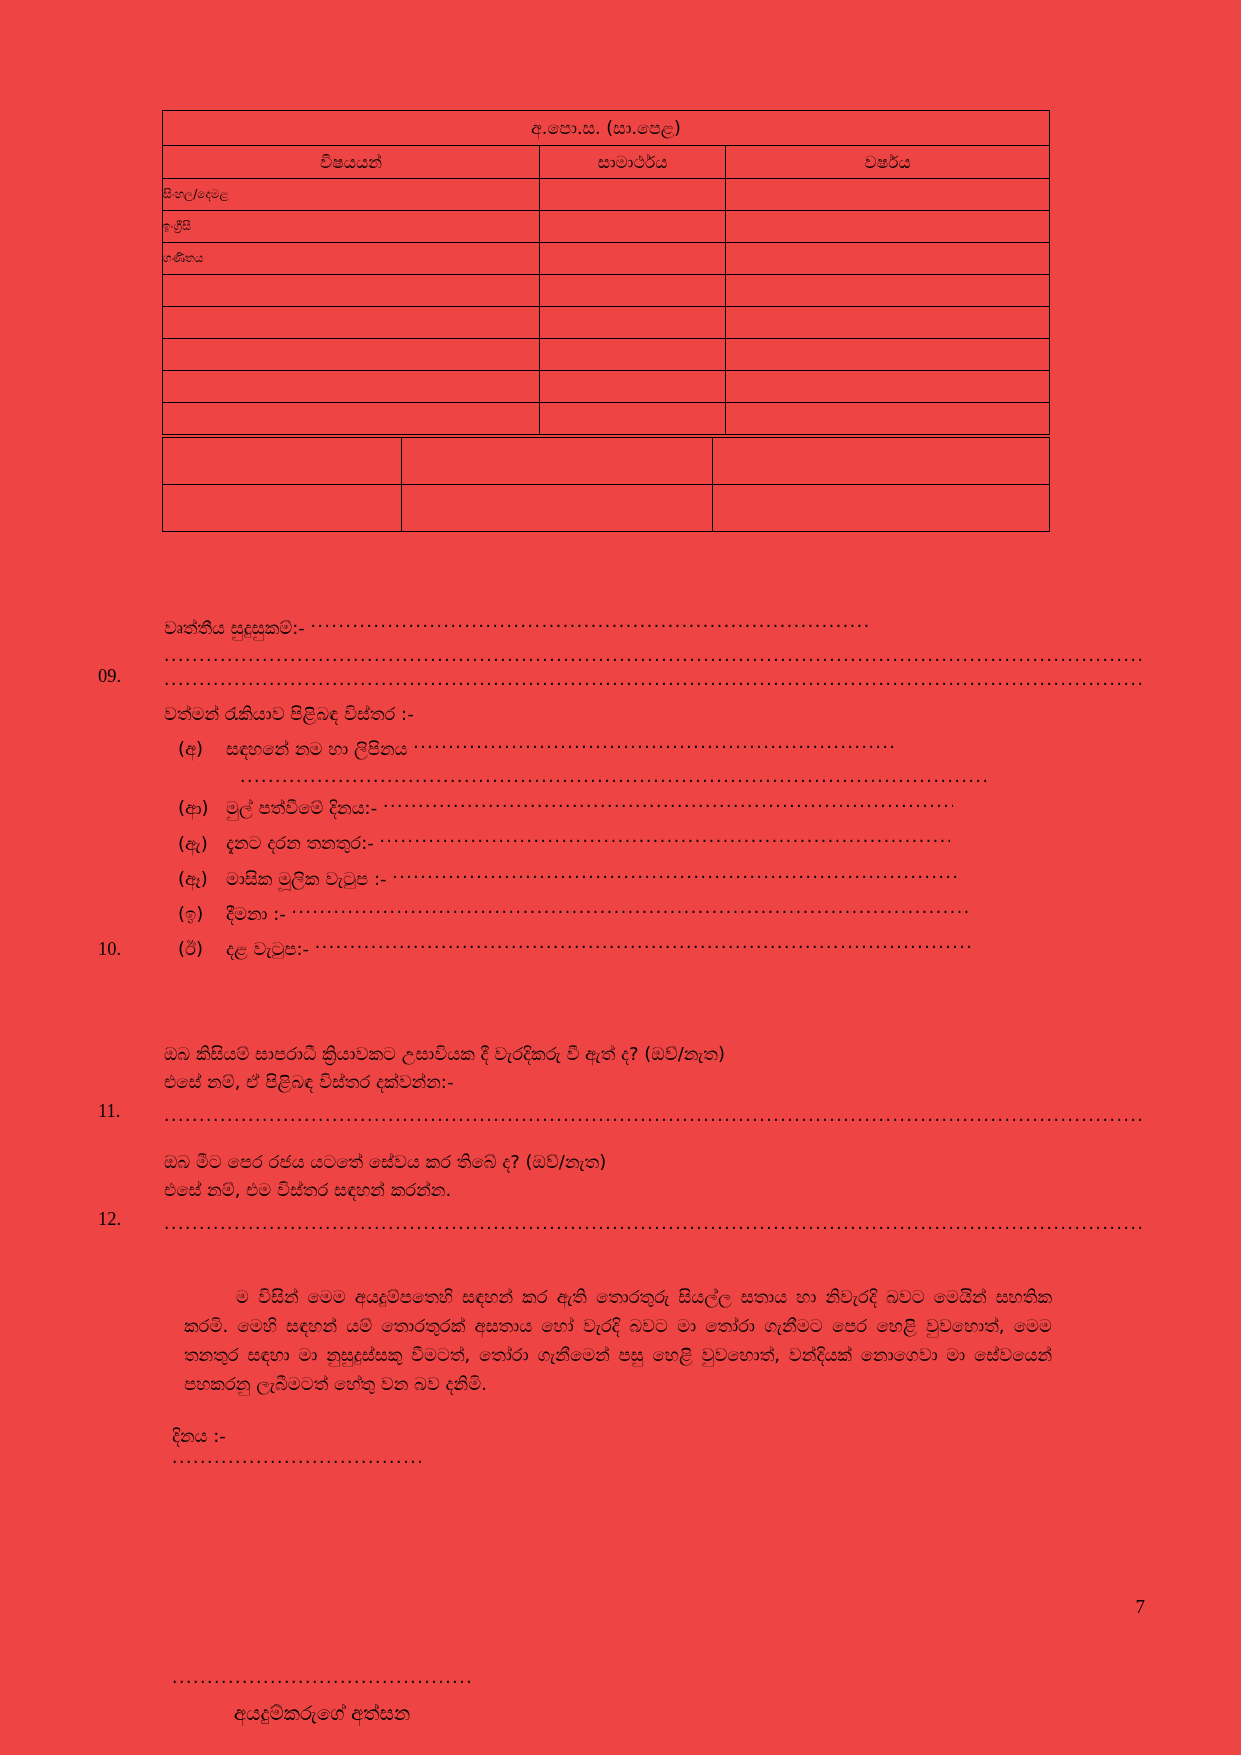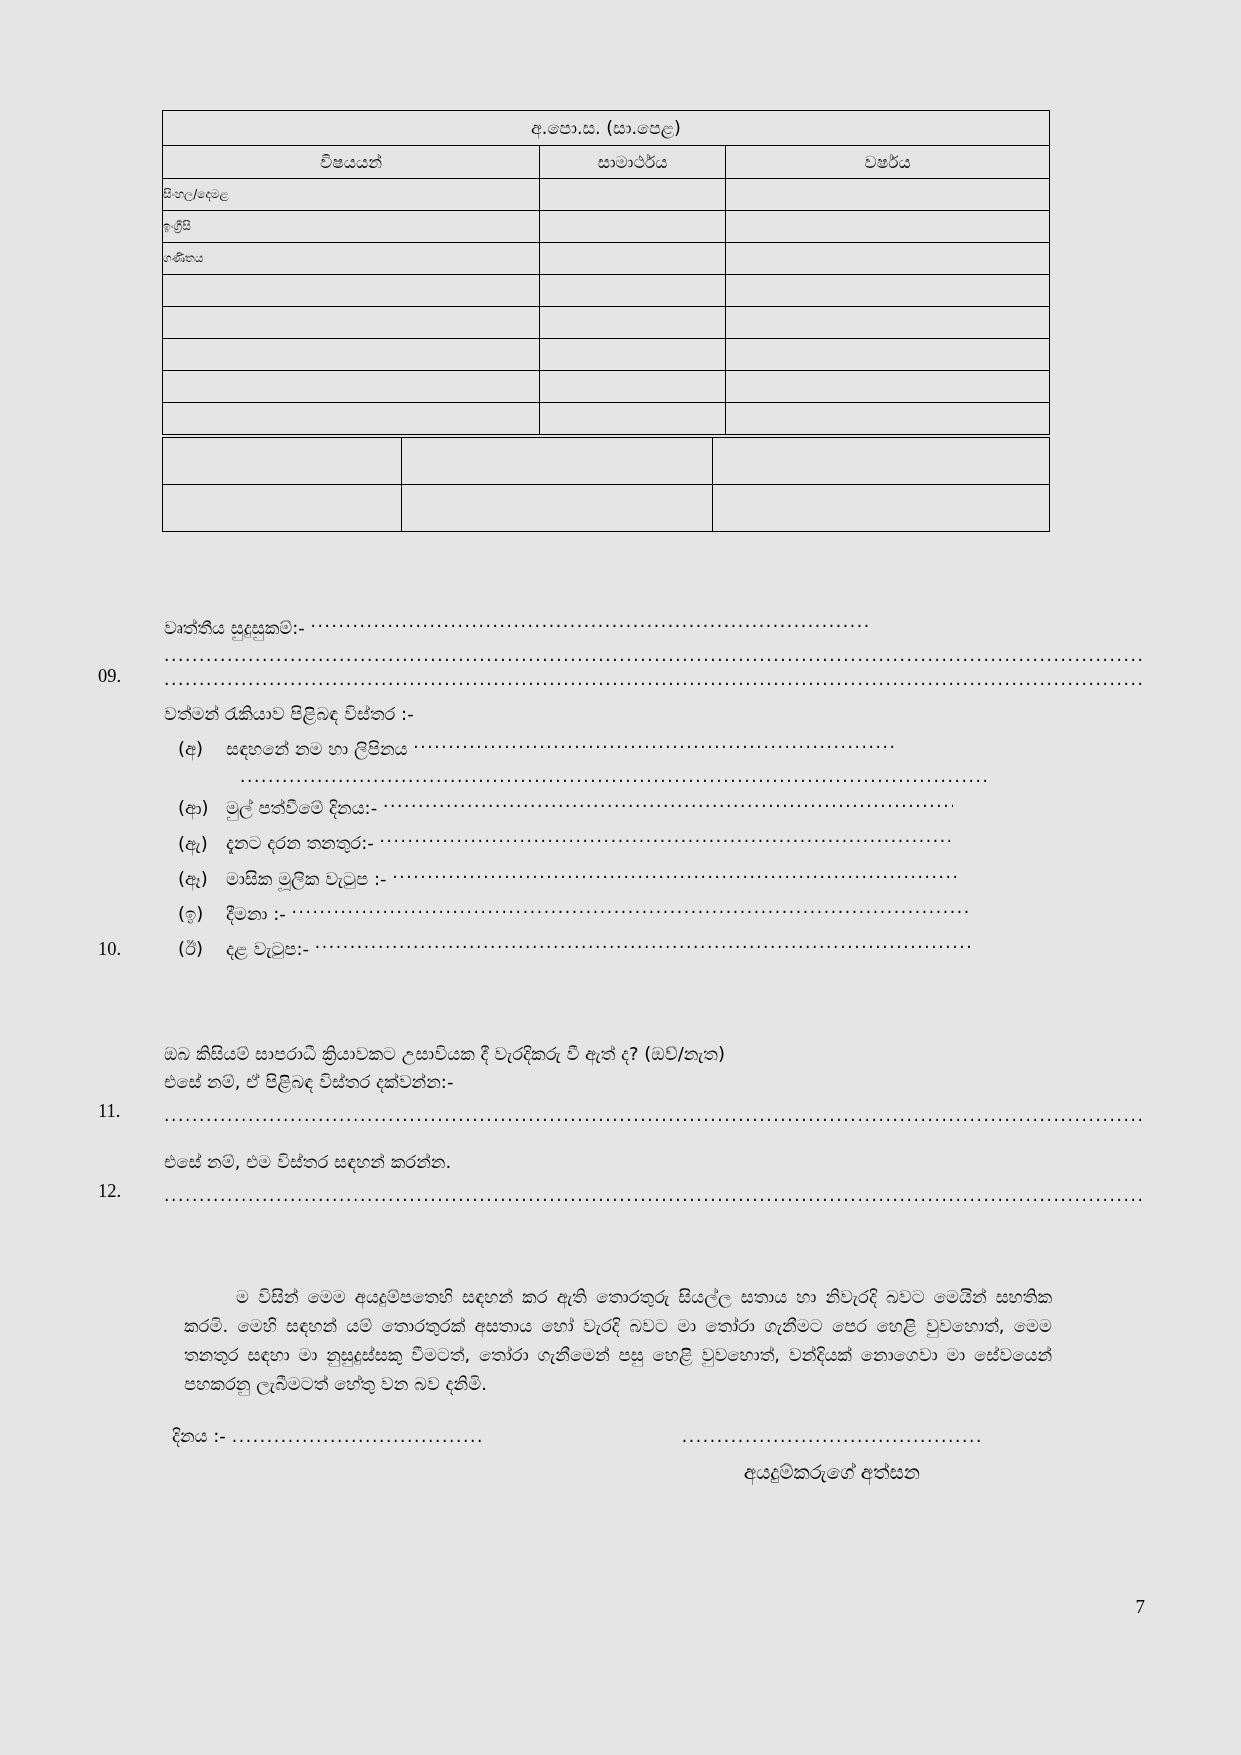--- a/index.html
+++ b/index.html
@@ -8,21 +8,21 @@
     background: #ffffff;
   }
   body {
     font-family: "DejaVu Sans", "Liberation Sans", sans-serif;
     color: #000000;
   }
   .page {
     position: relative;
     width: 1241px;
     height: 1755px;
-    background: #e5e5e5;
+    background: #ef4444;
     box-sizing: border-box;
     overflow: hidden;
   }
 
   
   .tbl-wrap { position: absolute; }
   table.form-table {
     border-collapse: collapse;
     table-layout: fixed;
     width: 100%;
@@ -146,20 +146,21 @@
   #sign-area {
     position: absolute;
     left: 172px;
     top: 1425px;
     width: 900px;
     font-size: 18px;
   }
   .sign-line-1 {
     display: flex;
     align-items: baseline;
+    flex-direction: column;
   }
   .date-label { white-space: nowrap; margin-right: 6px; }
   .date-dots {
     display: inline-block;
     width: 250px;
     overflow: hidden;
     white-space: nowrap;
     letter-spacing: 1.6px;
     font-size: 17px;
   }
@@ -348,20 +349,21 @@
         <div class="qtext">එසේ නම්, ඒ පිළිබඳ විස්තර දක්වන්න:-</div>
         <div class="dotline" style="margin-top:6px;">..................................................................................................................................................</div>
       </div>
     </div>
   </div>
 
   <div class="qblock" style="top:1148px;">
     <div class="qrow">
       <div class="qnum">12.</div>
       <div class="qbody">
+        <div class="qtext">ඔබ මීට පෙර රජය යටතේ සේවය කර තිබේ ද? (ඔව්/නැත)</div>
         <div class="qtext">එසේ නම්, එම විස්තර සඳහන් කරන්න.</div>
         <div class="dotline" style="margin-top:6px;">..................................................................................................................................................</div>
       </div>
     </div>
   </div>
 
   <div id="declaration">
     <p>ම විසින් මෙම අයදුම්පතෙහි සඳහන් කර ඇති තොරතුරු සියල්ල සතාය හා නිවැරදි බවට මෙයින් සහතික කරමි.  මෙහි සඳහන් යම් තොරතුරක් අසතාය හෝ වැරදි බවට මා තෝරා ගැනීමට පෙර හෙළි වුවහොත්, මෙම තනතුර සඳහා මා නුසුදුස්සකු වීමටත්, තෝරා ගැනීමෙන් පසු හෙළි වුවහොත්, වන්දියක් නොගෙවා මා සේවයෙන් පහකරනු ලැබීමටත් හේතු වන බව දනිමි.</p>
   </div>
 

